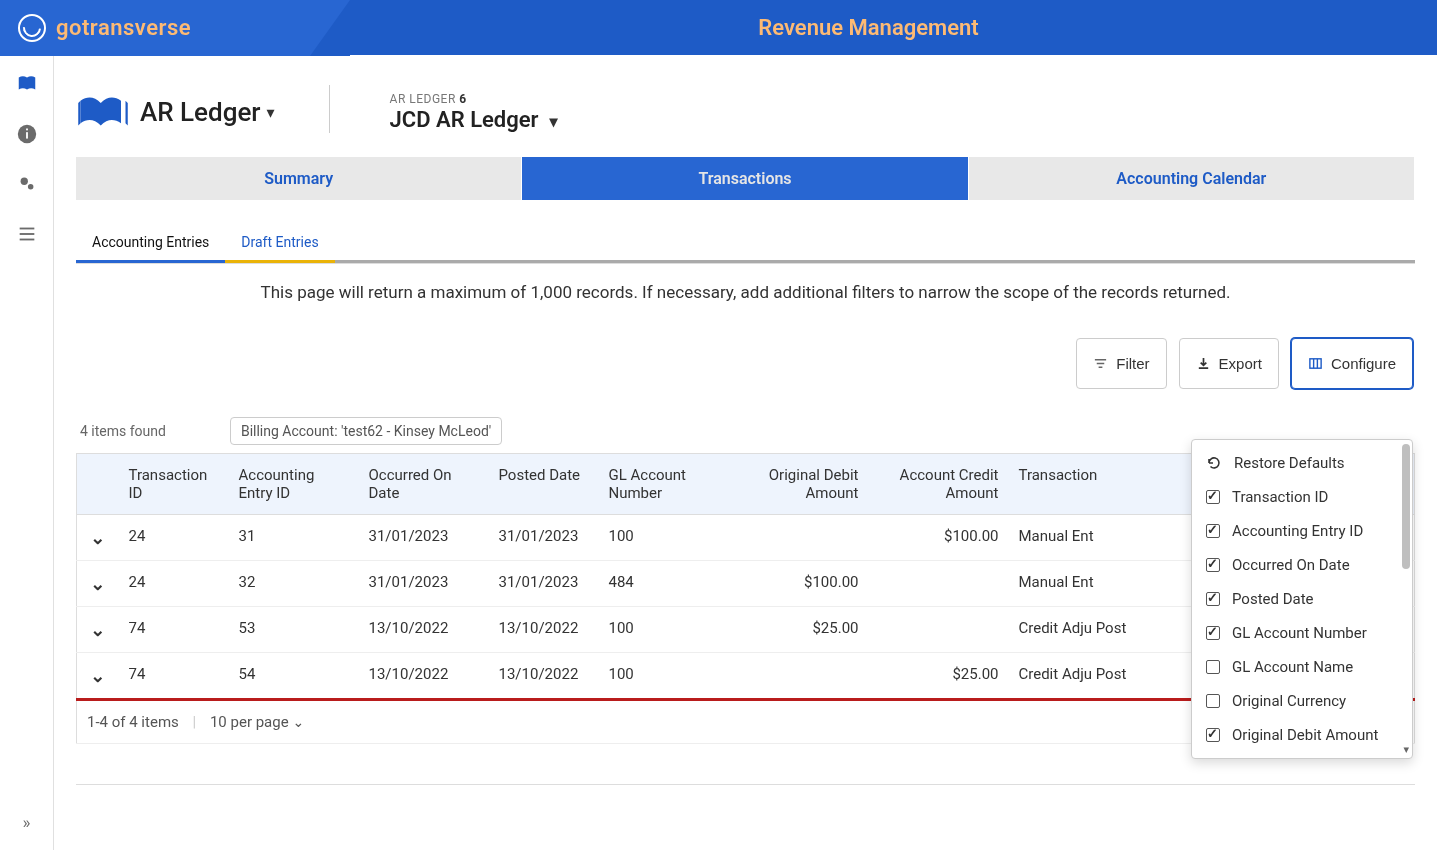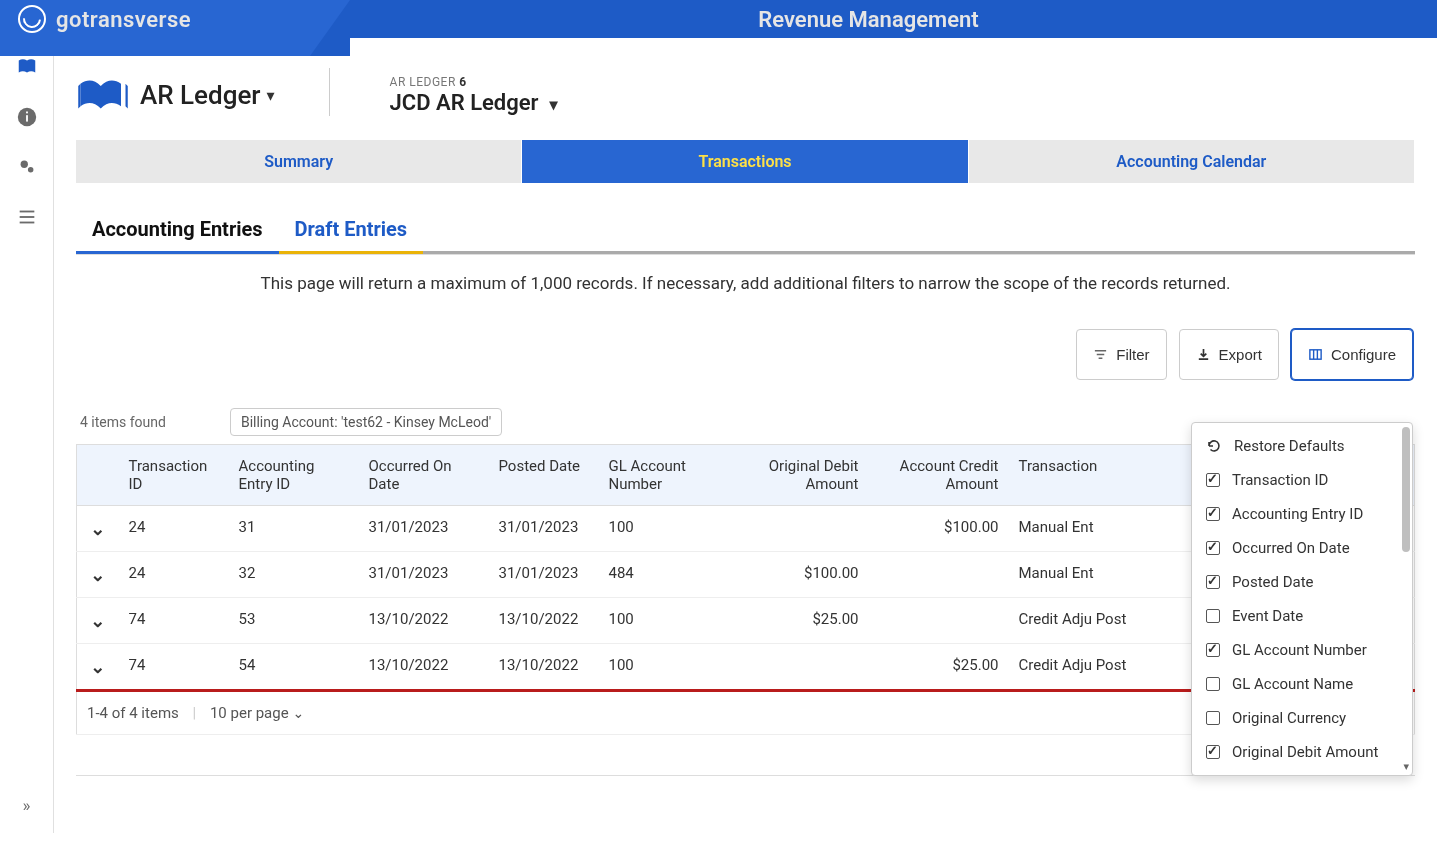--- a/index.html
+++ b/index.html
@@ -1,19 +1,19 @@
 <!DOCTYPE html>
 <html><head>
 <meta charset="utf-8">
 <style>
   * { box-sizing: border-box; margin: 0; padding: 0; }
   body { font-family: -apple-system, BlinkMacSystemFont, "Segoe UI", Roboto, Arial, sans-serif; color: #333; background: #fff; }
   
   
-  .header { background: #1e5bc6; height: 38px; display: flex; align-items: center; color: #e5e5e5; position: relative; }
+  .header { background: #1e5bc6; height: 55px; display: flex; align-items: center; color: #fdba74; position: relative; }
   .logo-wrap { display: flex; align-items: center; padding: 0 18px; min-width: 300px; }
   .logo-icon { width: 28px; height: 28px; border: 2.5px solid #fff; border-radius: 50%; position: relative; margin-right: 10px; }
   .logo-icon::after { content:""; position:absolute; width:14px; height:14px; border:2px solid #fff; border-radius:50%; border-top-color:transparent; border-right-color:transparent; top:3px; left:3px; transform:rotate(-40deg);}
   .logo-text { font-size: 22px; font-weight: 600; letter-spacing: 0.5px; }
   .header-slash { position: absolute; left: 310px; top: 0; width: 0; height: 0; border-right: 40px solid #1e5bc6; border-top: 56px solid transparent; }
   .header-slash-bg { position: absolute; left: 0; top:0; width: 350px; height: 56px; background: #2866d2; }
   .header-title { flex: 1; text-align: center; font-size: 22px; font-weight: 600; z-index: 1; position: relative; }
   .header-right { display: flex; align-items: center; gap: 18px; padding-right: 22px; z-index:1; }
   .user-name { font-size: 16px; font-weight: 500; }
   .caret-down-white::after { content: "▾"; margin-left: 4px; font-size: 12px; }
@@ -38,25 +38,25 @@
   .bc-caret::after { content:"▾"; font-size: 16px; color:#333; }
   .bc-divider { width:1px; height:48px; background:#ccc; margin: 0 26px 0 20px; }
   .bc-sub { display:flex; flex-direction:column; line-height:1.2; }
   .bc-sub-label { font-size:12px; color:#777; letter-spacing:0.5px; }
   .bc-sub-label b { color:#333; font-weight:700;}
   .bc-sub-title { font-size:22px; font-weight:600; color:#222; display:flex; align-items:center; gap:11px;}
   
   
   .tabs-primary { display:flex; margin-top: 18px; }
   .tab-p { flex:1; text-align:center; padding:12px 0; background:#e8e8e8; color:#1e5bc6; font-weight:600; font-size:16px; border-right:1px solid #fff;}
-  .tab-p.active { background:#2866d2; color:#fde047;}
+  .tab-p.active { background:#2866d2; color:#e5e5e5;}
   
   
   .subtabs { display:flex; margin-top: 24px; border-bottom:1px solid #ddd;}
-  .subtab { padding: 10px 16px; font-weight:700; font-size:20px; color:#1e5bc6; border-bottom: 3px solid transparent; }
+  .subtab { padding: 10px 16px; font-weight:400; font-size:14px; color:#1e5bc6; border-bottom: 3px solid transparent; }
   .subtab.active { color:#111; border-bottom-color:#2866d2; }
   .subtab:not(.active) { border-bottom: 3px solid #eab308; }
   .subtab-fill { flex:1; border-bottom: 3px solid #aaa; }
   
   .notice { text-align:center; padding:18px 0; font-size:17px; color:#333;}
   
   
   .toolbar { display:flex; justify-content:flex-end; gap:12px; margin-top:18px; padding-right: 2px;}
   .btn { display:flex; align-items:center; gap:8px; background:#fff; border:1px solid #ccc; border-radius:4px; padding:16px 16px; font-size:15px; color:#333; cursor:pointer;}
   .btn.active { border-color:#1e5bc6; box-shadow:0 0 0 1px #1e5bc6;}
@@ -309,24 +309,20 @@
         </div>
         <div class="dd-item">
           <span class="chk checked"></span>
           <span>Occurred On Date</span>
         </div>
         <div class="dd-item">
           <span class="chk checked"></span>
           <span>Posted Date</span>
         </div>
         <div class="dd-item">
-          <span class="chk "></span>
-          <span>Event Date</span>
-        </div>
-        <div class="dd-item">
           <span class="chk checked"></span>
           <span>GL Account Number</span>
         </div>
         <div class="dd-item">
           <span class="chk "></span>
           <span>GL Account Name</span>
         </div>
         <div class="dd-item">
           <span class="chk "></span>
           <span>Original Currency</span>

